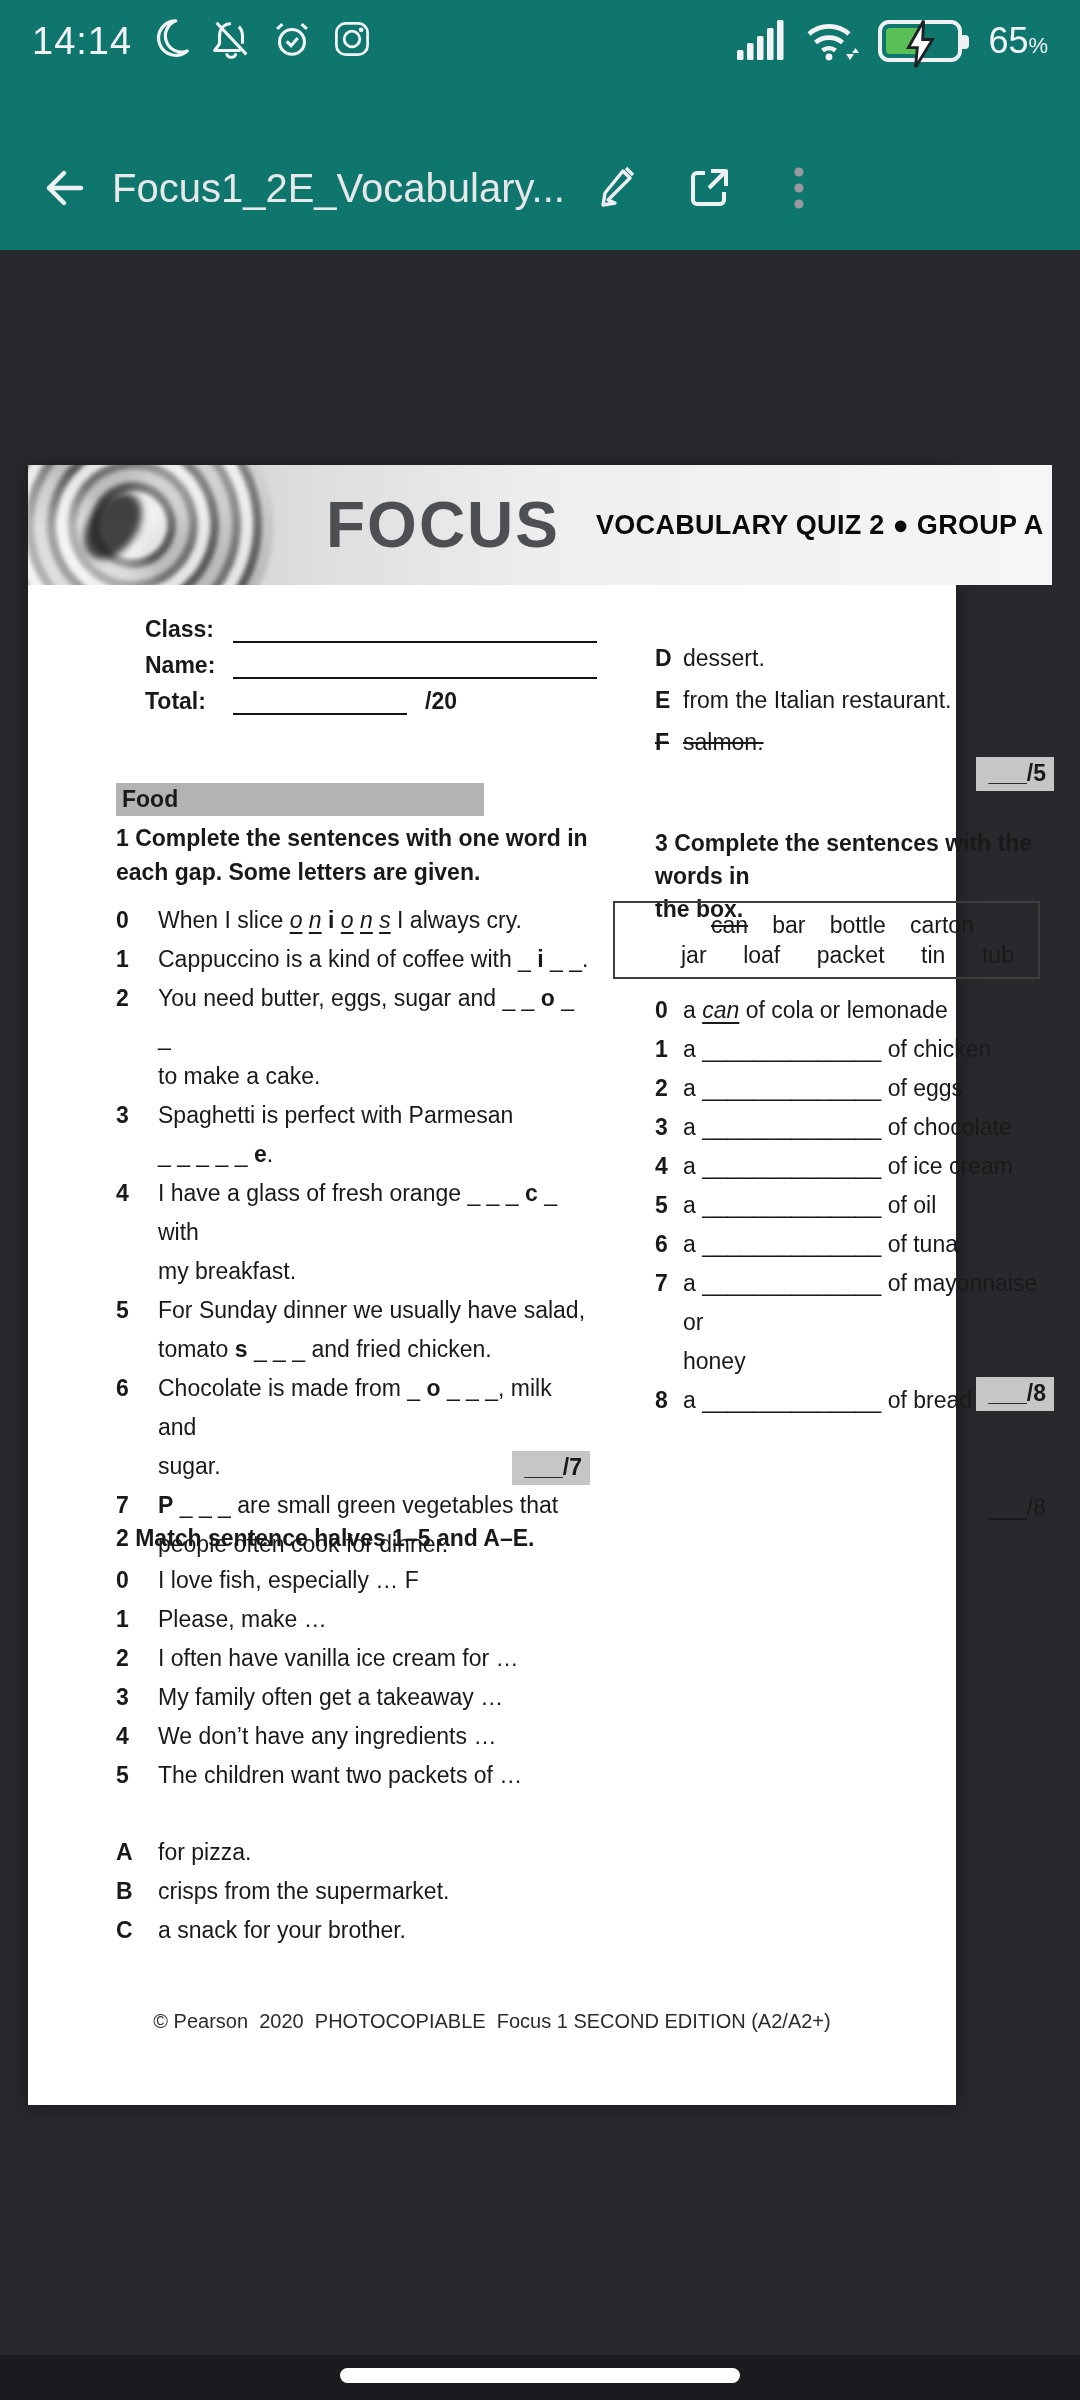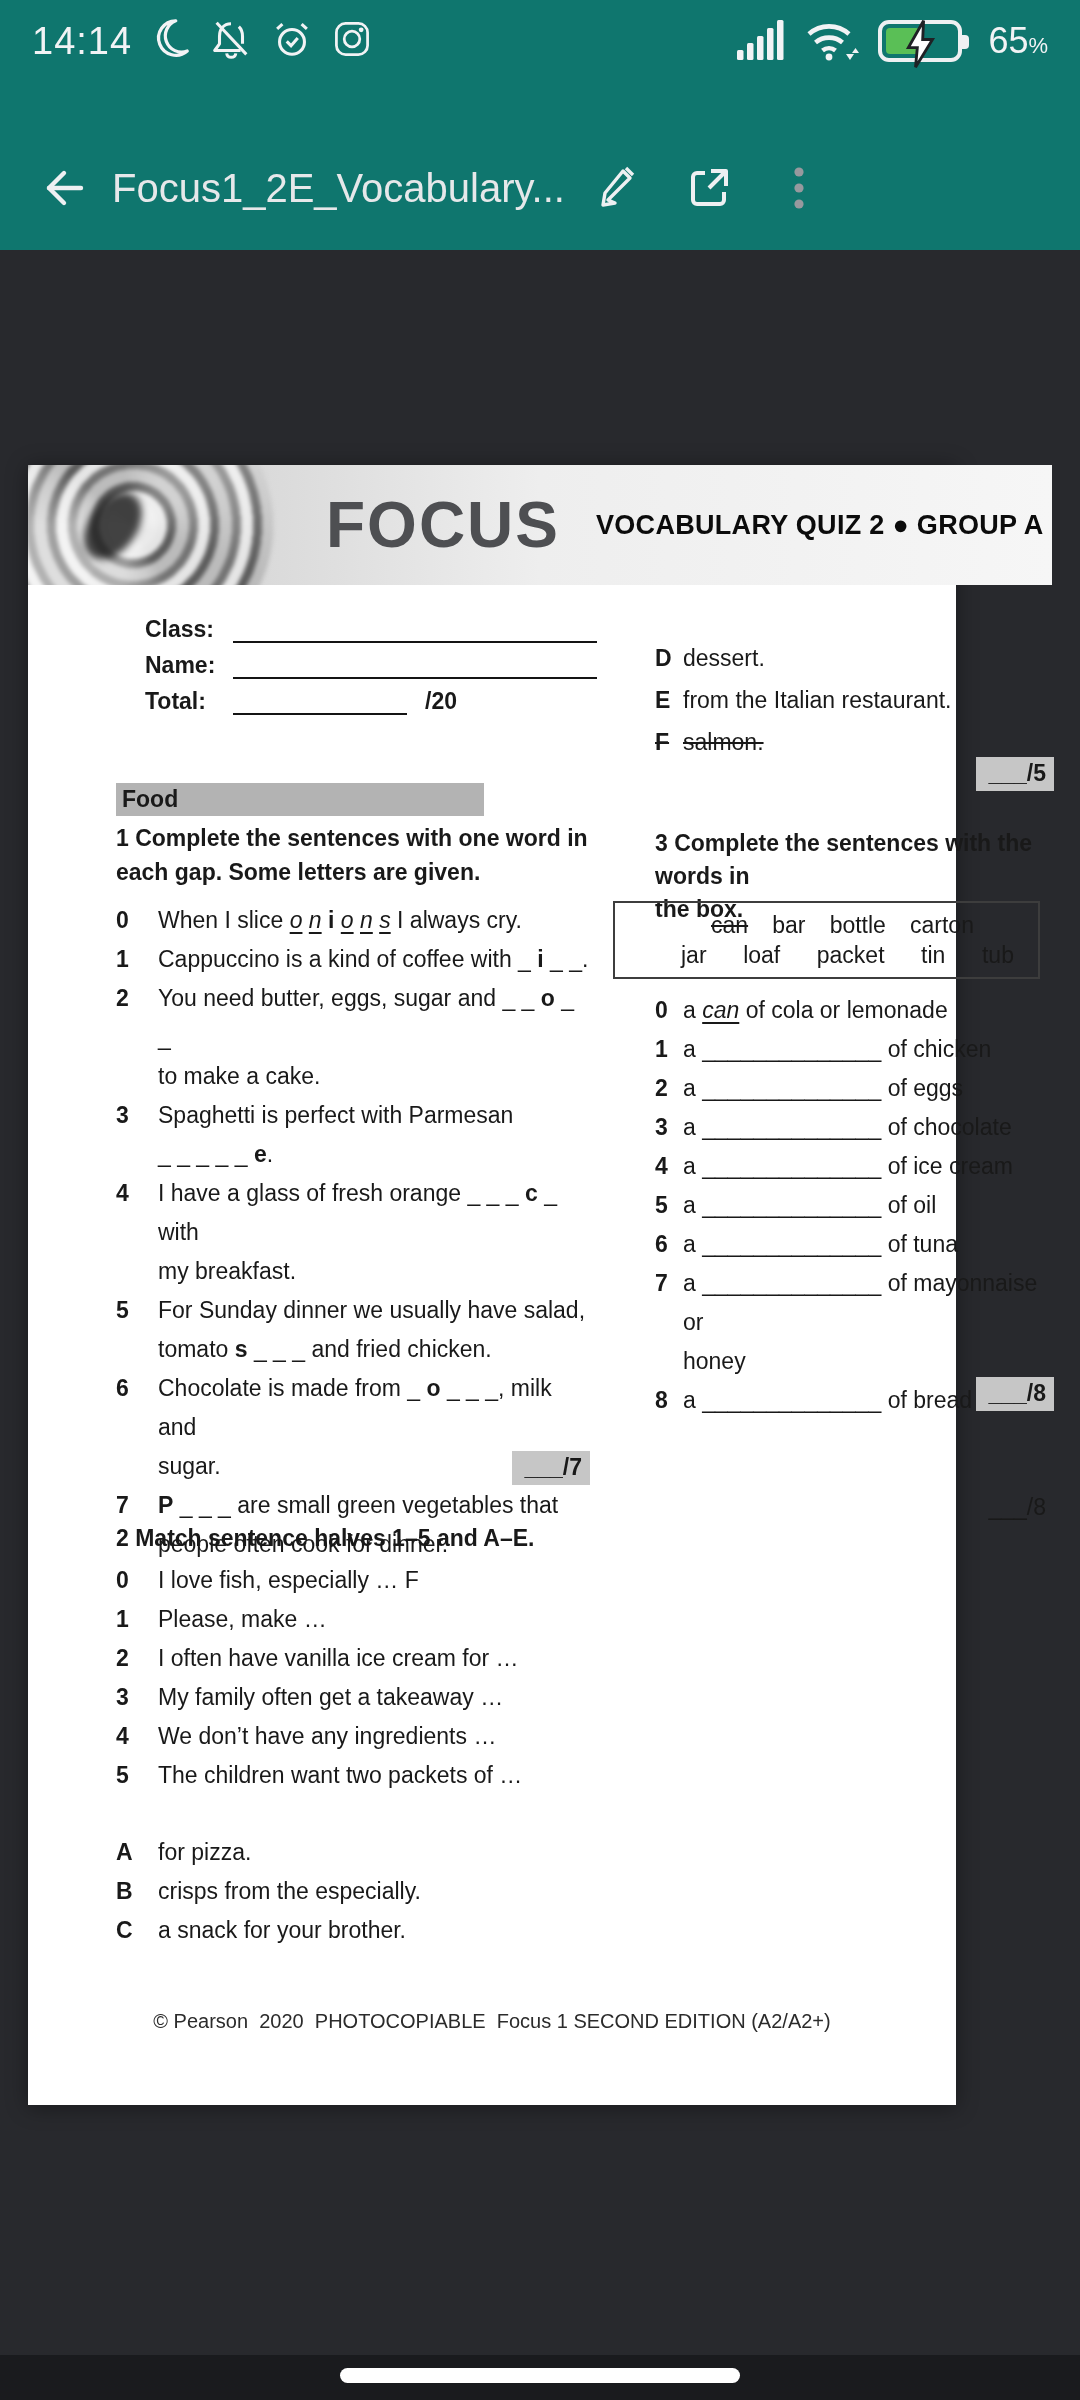--- a/index.html
+++ b/index.html
@@ -311,21 +311,21 @@
             </li>
         </ol>
 
         <ol class="abc-list">
           <li>
               <span class="num">A</span>
               <span class="txt"><span>for pizza.</span></span>
             </li>
           <li>
               <span class="num">B</span>
-              <span class="txt"><span>crisps from the especially.</span></span>
+              <span class="txt"><span>crisps from the supermarket.</span></span>
             </li>
           <li>
               <span class="num">C</span>
               <span class="txt"><span>a snack for your brother.</span></span>
             </li>
         </ol>
       </div>
 
       <div class="col-right">
         <ol class="def-list">

